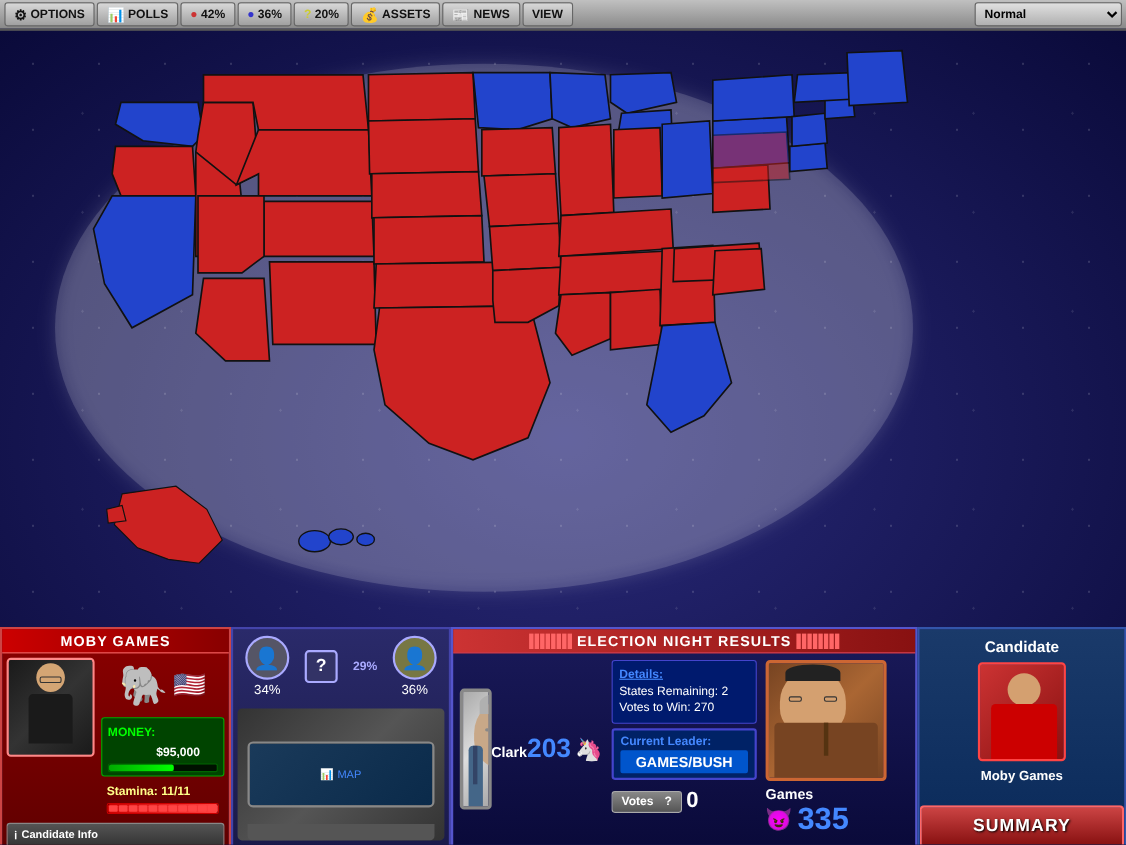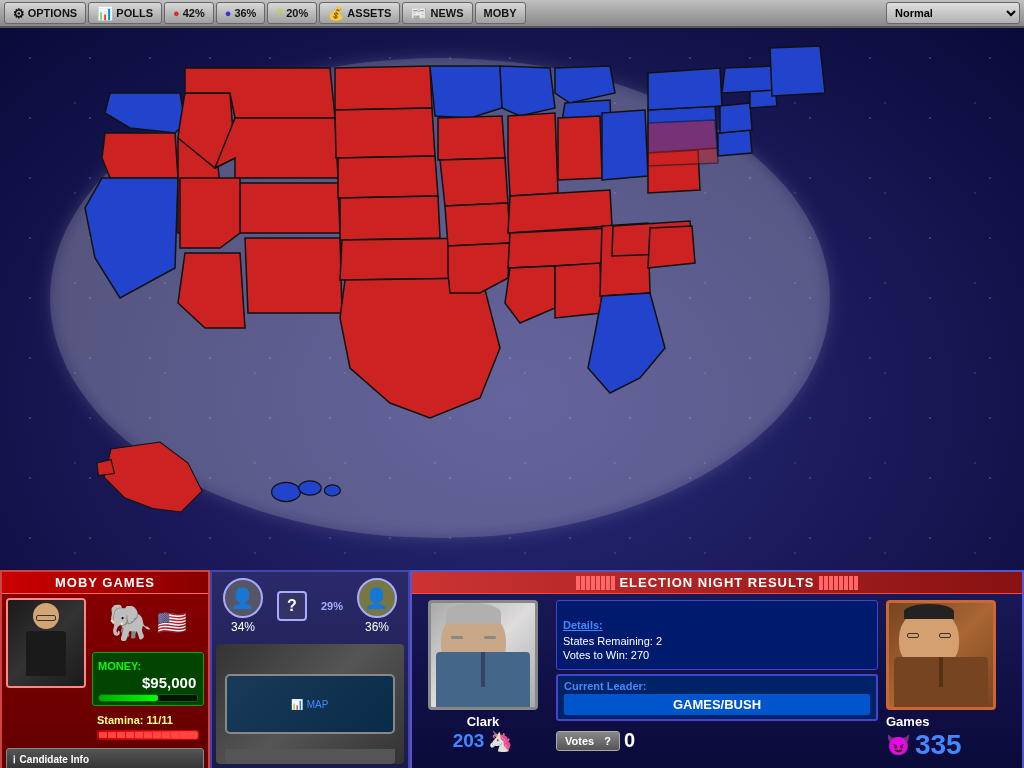--- a/index.html
+++ b/index.html
@@ -200,21 +200,21 @@
       border-radius: 3px;
       padding: 3px 5px;
     }
     #money-label {
       color: #00ff00;
       font-size: 11px;
       font-weight: bold;
     }
     #money-value {
       color: white;
-      font-size: 15px;
+      font-size: 11px;
       font-weight: bold;
       padding-left: 44px;
     }
     #money-bar {
       height: 8px;
       background: #001100;
       border: 1px solid #006600;
       border-radius: 2px;
       margin-top: 2px;
     }
@@ -392,21 +392,21 @@
       background: #ff6666;
     }
     #election-content {
       display: flex;
       flex: 1;
       padding: 6px;
       gap: 8px;
     }
     #clark-section {
       display: flex;
-      flex-direction: column;
+      flex-direction: row;
       align-items: center;
       width: 130px;
     }
     #clark-portrait {
       width: 110px;
       height: 110px;
       background: linear-gradient(135deg, #aaa 0%, #ddd 50%, #aaa 100%);
       border: 3px solid #888;
       border-radius: 4px;
       display: flex;
@@ -416,21 +416,21 @@
       overflow: hidden;
     }
     #clark-name {
       color: white;
       font-size: 13px;
       font-weight: bold;
       margin-top: 4px;
     }
     #clark-votes {
       color: #4488ff;
-      font-size: 19px;
+      font-size: 24px;
       font-weight: bold;
     }
     .unicorn-icon {
       font-size: 20px;
     }
 
     #details-section {
       flex: 1;
       display: flex;
       flex-direction: column;
@@ -441,21 +441,20 @@
       border: 1px solid #4444cc;
       border-radius: 3px;
       padding: 6px;
     }
     #details-title {
       color: #4488ff;
       font-size: 11px;
       font-weight: bold;
       text-decoration: underline;
       margin-bottom: 4px;
-      margin-top: 12px;
     }
     .detail-row {
       color: white;
       font-size: 11px;
       margin-bottom: 2px;
     }
     #leader-box {
       background: #002266;
       border: 2px solid #4444cc;
       border-radius: 3px;
@@ -632,21 +631,21 @@
   </div>
   <button class="toolbar-btn">
     <span class="toolbar-icon">💰</span>
     <span>ASSETS</span>
   </button>
   <button class="toolbar-btn">
     <span class="toolbar-icon">📰</span>
     <span>NEWS</span>
   </button>
   <button class="toolbar-btn">
-    <span>MOBY</span>
+    <span>VIEW</span>
   </button>
   <div class="view-select-wrap">
     <select class="view-select">
       <option>Normal</option>
       <option>Electoral</option>
       <option>Poll</option>
       <option>Issues</option>
     </select>
   </div>
 </div>
@@ -939,14 +938,25 @@
         <div id="games-name">Games</div>
         <div style="display:flex; align-items:center; gap:4px;">
           <span class="demon-icon">😈</span>
           <div id="games-votes">335</div>
         </div>
       </div>
 
     </div>
   </div>
 
+  <div id="right-panel">
+    <div id="candidate-section">
+      <div id="candidate-label">Candidate</div>
+      <div id="candidate-portrait-right">
+        <div class="right-person-head"></div>
+        <div class="right-person-body"></div>
+      </div>
+      <div id="moby-games-label">Moby Games</div>
+    </div>
+    <button id="summary-btn">SUMMARY</button>
+  </div>
 
 </div>
 
 </body></html>

